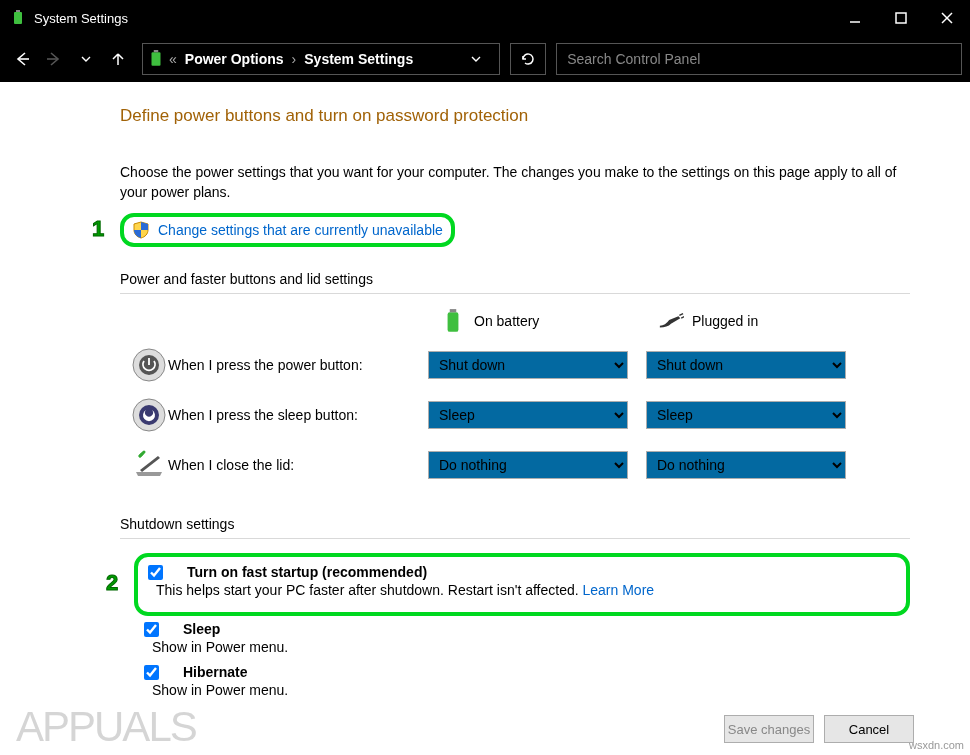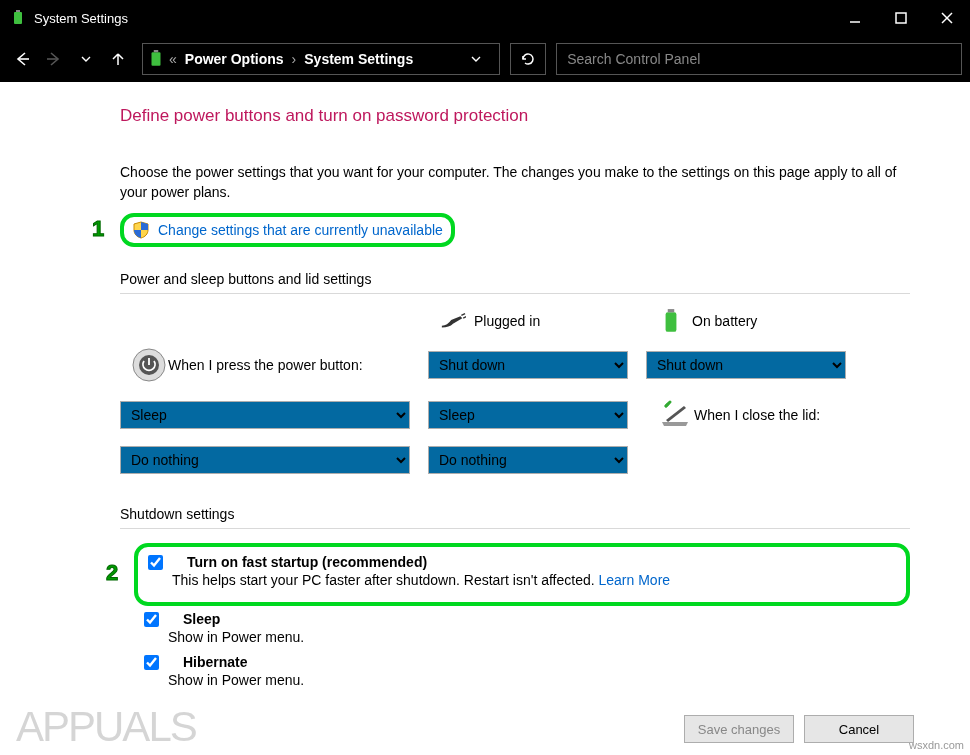--- a/index.html
+++ b/index.html
@@ -77,21 +77,21 @@
     font-size: 14px;
     line-height: 30px;
   }
   .content {
     padding: 24px 60px 0 120px;
     background: #fff;
     height: calc(755px - 82px);
     position: relative;
   }
   .heading {
-    color: #be185d;
+    color: #a16207;
     font-size: 17px;
     font-weight: 400;
     margin-bottom: 14px;
   }
   .desc {
     font-size: 14px;
     line-height: 1.45;
     margin-bottom: 10px;
     margin-top: 36px;
   }
@@ -146,21 +146,21 @@
     display: flex;
     align-items: flex-end;
     gap: 24px;
     margin-bottom: 2px;
   }
   .checkrow input[type=checkbox] {
     width: 15px; height: 15px; margin-top: 2px;
   }
   .checkrow .bold { font-weight: 600; }
   .subtext {
-    margin-left: 24px;
+    margin-left: 8px;
     font-size: 14px;
     margin-bottom: 8px;
   }
   .fast-wrap {
     border: 4px solid #00d820;
     border-radius: 14px;
     padding: 6px 10px;
     margin-left: -10px;
     margin-bottom: 4px;
     position: relative;
@@ -179,21 +179,21 @@
     text-shadow: 1px 1px 0 #fff;
   }
   .footer {
     position: absolute;
     bottom: 12px;
     right: 56px;
     display: flex;
     gap: 10px;
   }
   .footer button {
-    width: 110px;
+    width: 90px;
     height: 28px;
     background: #e6e6e6;
     border: 1px solid #adadad;
     font-size: 13px;
   }
   .footer button.disabled { color: #888; }
   .watermark-logo {
     position: absolute;
     left: 16px; bottom: 4px;
     opacity: 0.22;
@@ -290,51 +290,59 @@
     <span class="badge">1</span>
     <svg class="shield-icon" viewBox="0 0 18 18">
       <path d="M9 1 L16 3 V9 C16 13 13 16 9 17 C5 16 2 13 2 9 V3 Z" fill="#ffd54a" stroke="#c98a00"></path>
       <path d="M9 1 L16 3 V9 L9 9 Z" fill="#2a6bd6"></path>
       <path d="M9 9 L2 9 V3 L9 1 Z" fill="#2a6bd6" opacity="0"></path>
       <path d="M2 9 L9 9 L9 17 C5 16 2 13 2 9 Z" fill="#2a6bd6"></path>
     </svg>
     <span class="link">Change settings that are currently unavailable</span>
   </div>
 
-  <div class="section-header">Power and sleep buttons and lid settings</div>
+  <div class="section-header">Power and faster buttons and lid settings</div>
 
   <div class="cols">
     <div></div>
+    <div class="colhead">
+      <svg class="batt-icon" viewBox="0 0 24 24">
+          <rect x="7" y="4" width="10" height="18" rx="2" fill="#3fbf3f"></rect>
+          <rect x="9" y="1" width="6" height="3" fill="#888"></rect>
+        </svg>
+      <span>On battery</span>
+    </div>
     <div class="colhead">
       <svg class="plug-icon" viewBox="0 0 28 18">
           <path d="M2 14 Q8 14 12 8 L22 4 L24 6 L14 12 Q10 16 2 16 Z" fill="#333"></path>
           <line x1="23" y1="3" x2="27" y2="1" stroke="#333" stroke-width="1.5"></line>
           <line x1="25" y1="6" x2="29" y2="4" stroke="#333" stroke-width="1.5"></line>
         </svg>
       <span>Plugged in</span>
     </div>
-    <div class="colhead">
-      <svg class="batt-icon" viewBox="0 0 24 24">
-          <rect x="7" y="4" width="10" height="18" rx="2" fill="#3fbf3f"></rect>
-          <rect x="9" y="1" width="6" height="3" fill="#888"></rect>
-        </svg>
-      <span>On battery</span>
-    </div>
 
     <div class="row-label">
       <svg class="row-icon" viewBox="0 0 38 38">
           <circle cx="19" cy="19" r="16" fill="#ddd" stroke="#888"></circle>
           <circle cx="19" cy="19" r="10" fill="#555"></circle>
           <path d="M19 12 V19 M14 15 A6 6 0 1 0 24 15" stroke="#fff" stroke-width="1.8" fill="none"></path>
         </svg>
       <span>When I press the power button:</span>
     </div>
     <select class="combo"><option>Shut down</option></select>
     <select class="combo"><option>Shut down</option></select>
 
+    <div class="row-label">
+      <svg class="row-icon" viewBox="0 0 38 38">
+          <circle cx="19" cy="19" r="16" fill="#ddd" stroke="#888"></circle>
+          <circle cx="19" cy="19" r="10" fill="#3a3a70"></circle>
+          <path d="M22 14 A6 6 0 1 1 16 14 A4 4 0 1 0 22 14 Z" fill="#fff"></path>
+        </svg>
+      <span>When I press the sleep button:</span>
+    </div>
     <select class="combo"><option>Sleep</option></select>
     <select class="combo"><option>Sleep</option></select>
 
     <div class="row-label">
       <svg class="row-icon" viewBox="0 0 38 38">
           <path d="M6 26 L32 26 L30 30 L8 30 Z" fill="#999"></path>
           <path d="M10 24 L28 10 L30 12 L12 26 Z" fill="#555"></path>
           <path d="M12 8 L10 10" stroke="#3a3" stroke-width="3" stroke-linecap="round"></path>
           <path d="M10 10 L14 6" stroke="#3a3" stroke-width="3" stroke-linecap="round"></path>
         </svg>

